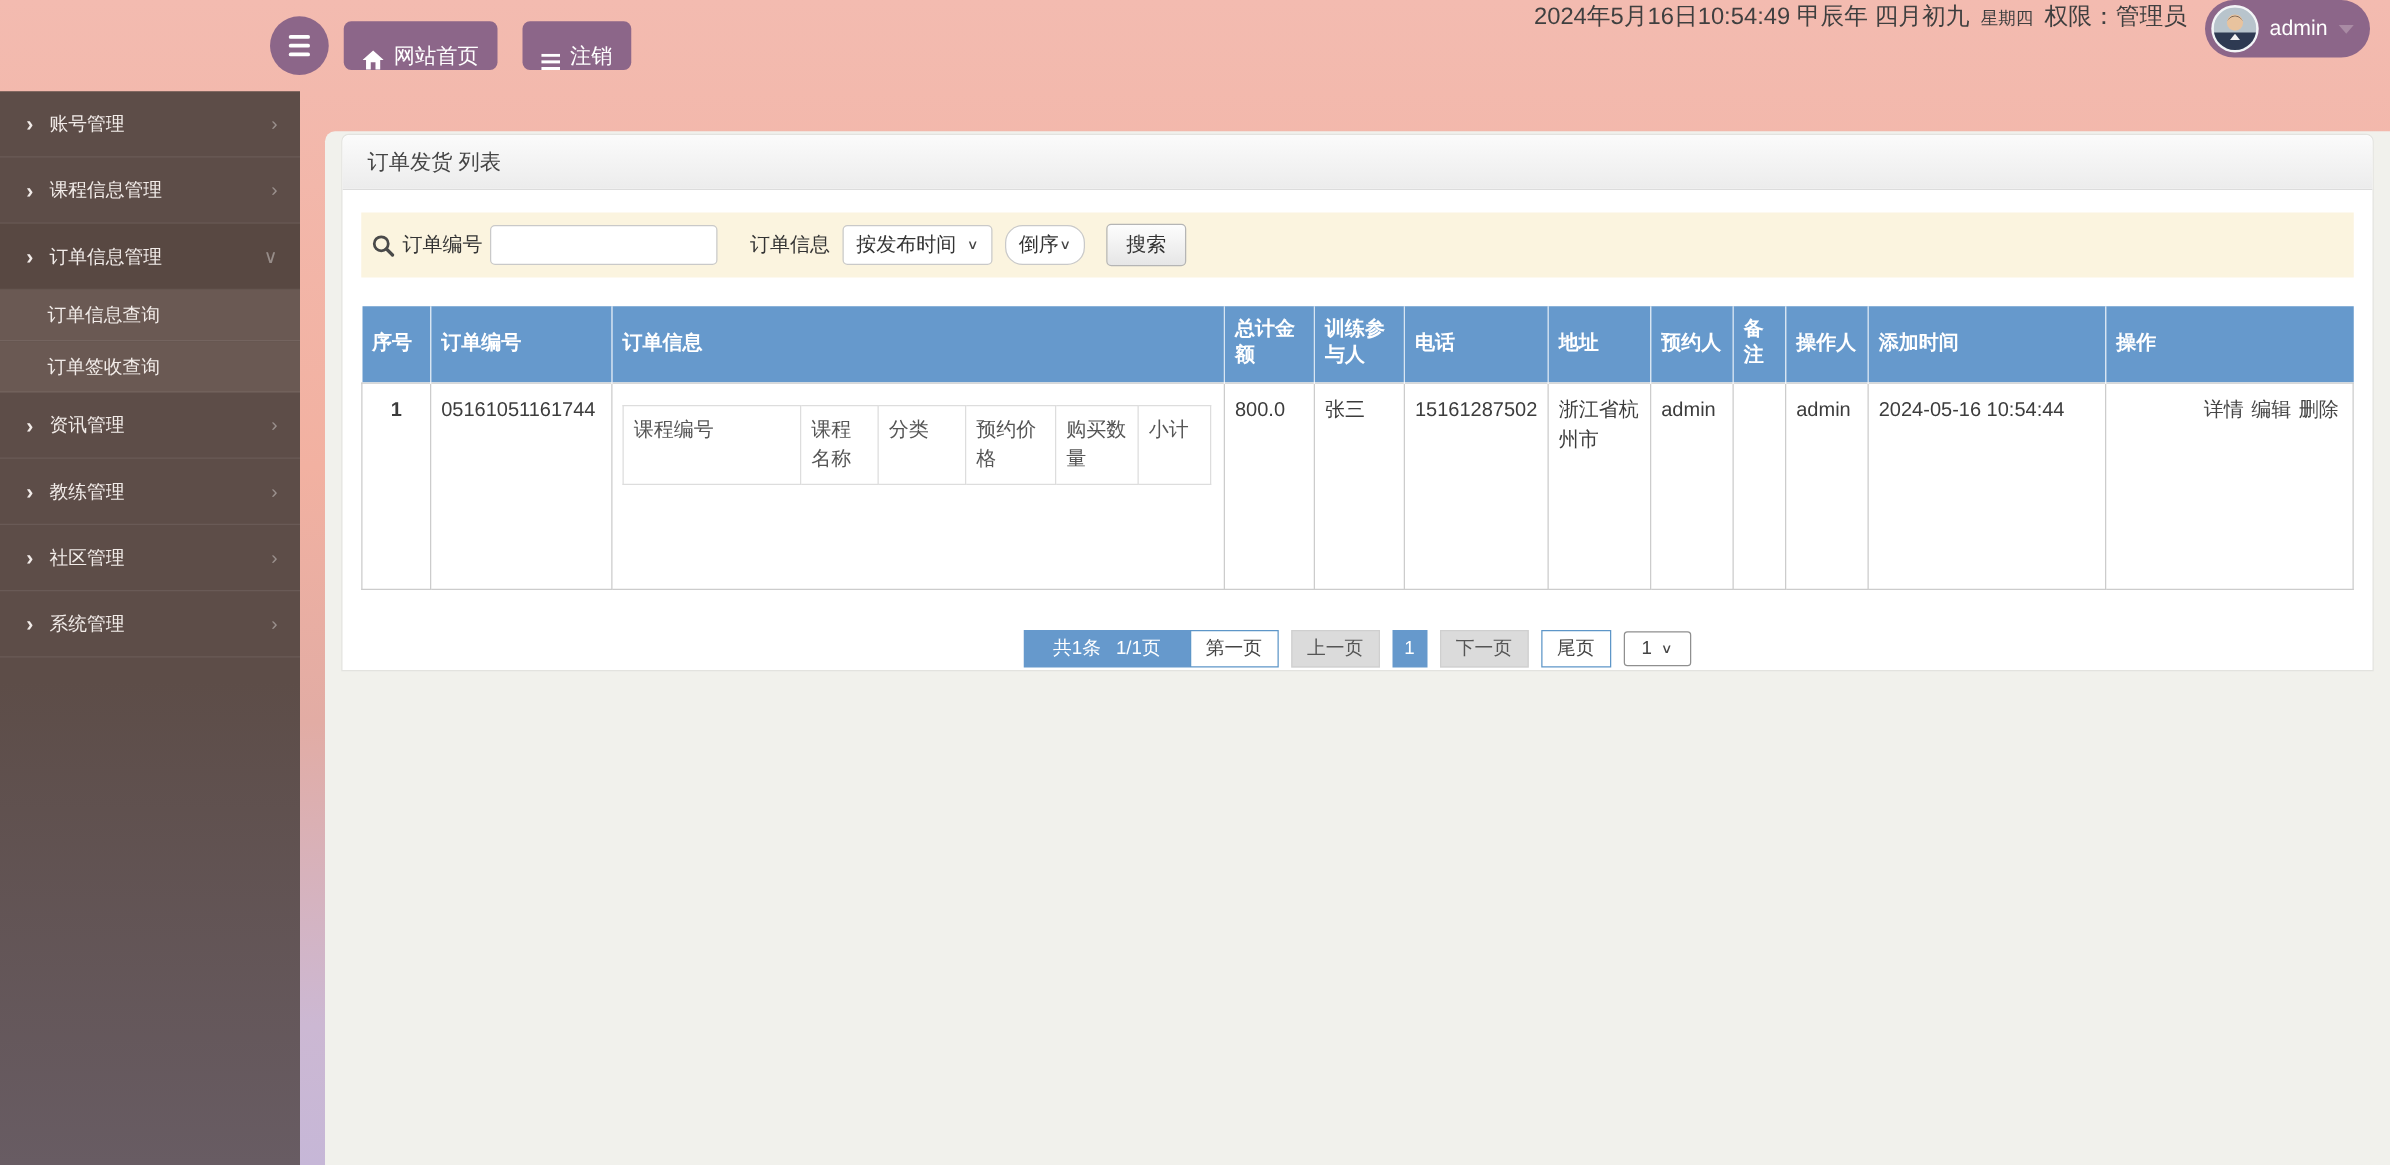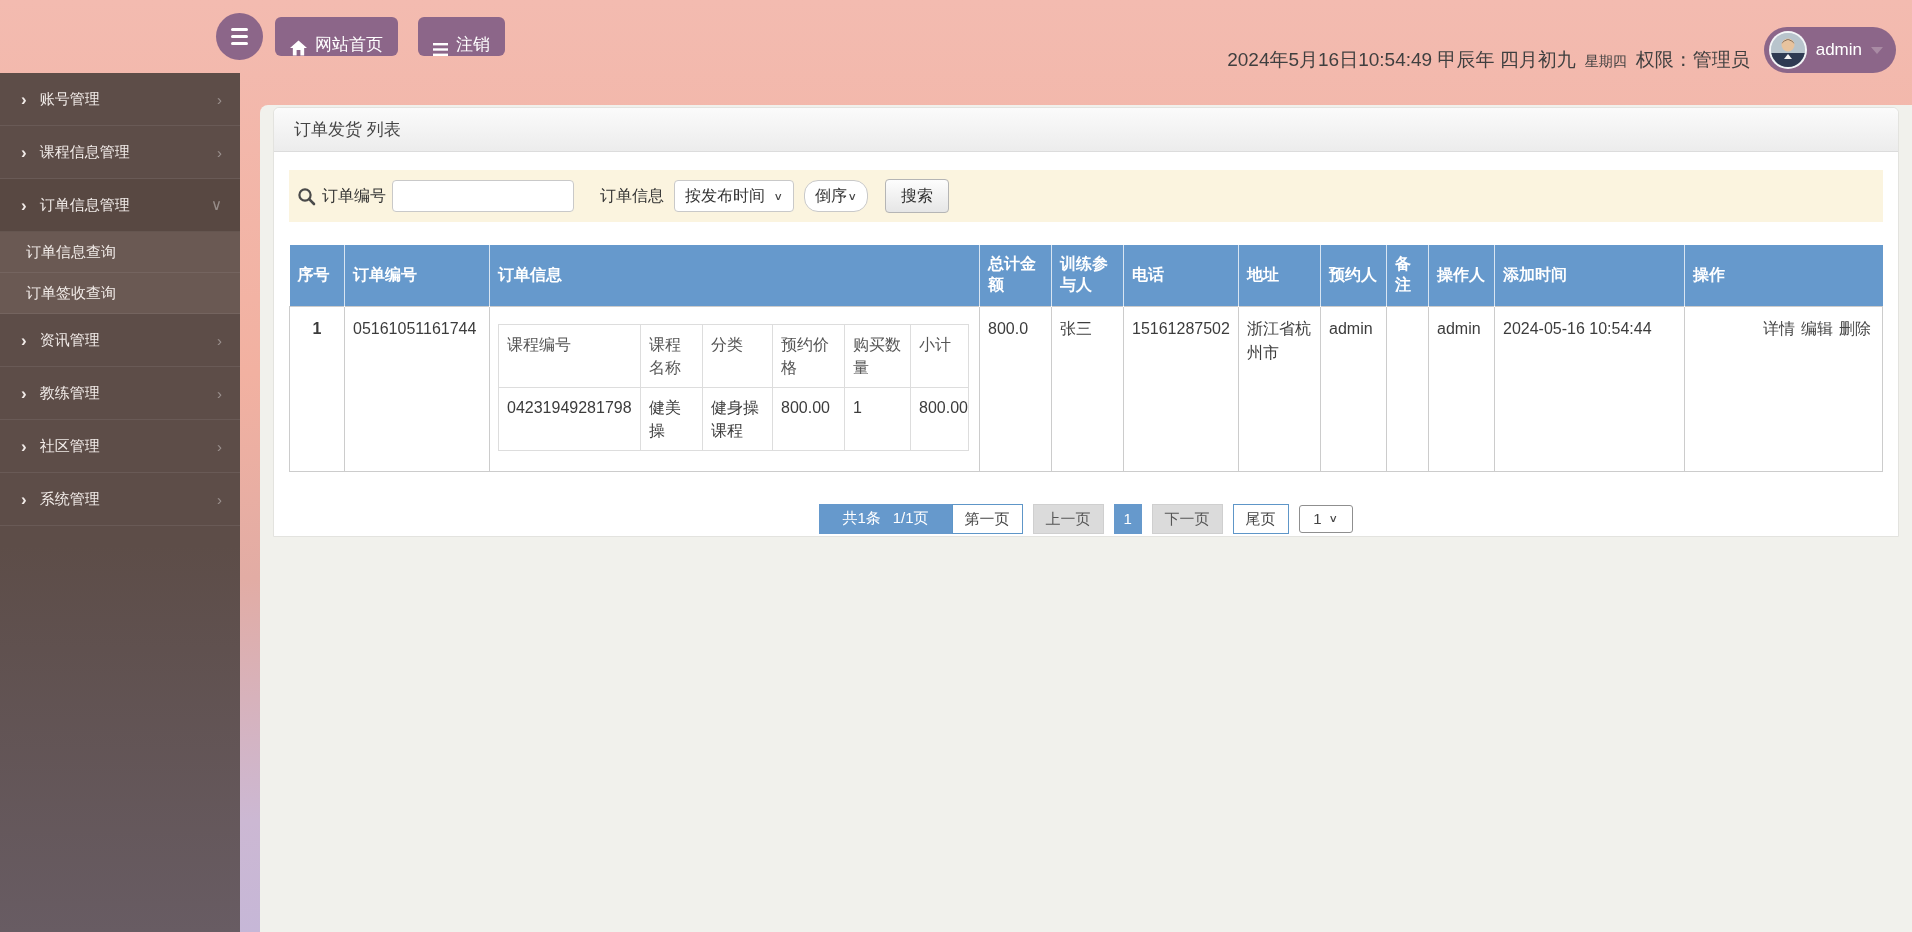--- a/index.html
+++ b/index.html
@@ -15,38 +15,38 @@
            display:flex; align-items:center; padding-left:26px; z-index:2; }
   .brand-title { color:#fff; font-size:21px; letter-spacing:1px; }
   .hamburger { position:absolute; left:216px; top:13px; width:47px; height:47px; border-radius:50%;
                background:#8c6689; display:flex; flex-direction:column; justify-content:center;
                align-items:center; gap:4px; z-index:1; cursor:pointer; }
   .hamburger span { display:block; width:17px; height:3px; border-radius:2px; background:#fff; }
   .top-nav { position:absolute; left:275px; top:17px; display:flex; gap:20px; }
   .top-btn { height:39px; background:#8c6689; border:none; border-radius:6px; color:#fff;
              font-size:17px; padding:0 15px; display:flex; align-items:flex-end; gap:8px; cursor:pointer;
              font-family:inherit; }
-  .header-right { position:absolute; right:16px; top:0; height:73px; display:flex; align-items:flex-end; gap:14px;margin-left:48px; }
+  .header-right { position:absolute; right:16px; top:0; height:73px; display:flex; align-items:flex-start; gap:14px;margin-left:48px; }
   .datetime { font-size:19px; color:#3f3f3f; display:flex; align-items:baseline; gap:9px; }
   .weekday { font-size:14px; }
   .admin-pill { height:46px; border-radius:23px; background:#8c6689; display:flex; align-items:center;
                 padding:0 13px 0 5px; gap:9px; cursor:pointer; }
   .avatar { width:38px; height:38px; border-radius:50%; overflow:hidden; border:2px solid rgba(255,255,255,.75);
             background:#cfd6de; flex:none; }
   .admin-name { color:#fff; font-size:17px; }
   .pill-caret { width:0; height:0; border:6px solid transparent; border-top:7px solid #a98ba4; margin-top:7px; }
   
   .sidebar { position:absolute; left:0; top:73px; width:240px; bottom:0;
              background:linear-gradient(180deg,#5d4d48 0%,#5d4d48 55%,#685c63 100%); z-index:2; }
   .menu-item { height:53px; display:flex; align-items:center; padding:0 18px 0 21px; color:#f2ece9;
                font-size:15px; border-bottom:1px solid rgba(255,255,255,.08); cursor:pointer; }
   .menu-item .chev-l { margin-right:13px; font-weight:bold; font-size:17px; line-height:1; }
   .chev-r { margin-left:auto; color:rgba(255,255,255,.38); font-size:15px; }
   .menu-item.expanded { background:#584842; }
-  .submenu-item { height:41px; display:flex; align-items:center; padding-left:26px; font-size:15px;
+  .submenu-item { height:41px; display:flex; align-items:center; padding-left:38px; font-size:15px;
                   color:#f2ece9; background:#6a5953; border-bottom:1px solid rgba(255,255,255,.07); cursor:pointer; }
   .submenu-item.active { background:#524440; }
   
   .content { position:absolute; left:260px; top:105px; right:0; bottom:0; background:#f1f1ec;
              border-top-left-radius:8px; padding:2px 13px 0; }
   .card { background:#fff; border:1px solid #e3e3df; border-radius:6px 6px 0 0; height:430px; }
   .card-header { height:44px; background:linear-gradient(#fbfbfb,#ececec); border-bottom:1px solid #dcdcdc;
                  border-radius:6px 6px 0 0; display:flex; align-items:center; padding-left:20px;
                  font-size:17px; color:#454545; }
   .card-body { padding:18px 15px 0; }
@@ -264,28 +264,20 @@
               </colgroup>
               <tbody>
                     <tr>
                 <td class="nh">课程编号</td>
                 <td class="nh">课程名称</td>
                 <td class="nh">分类</td>
                 <td class="nh">预约价格</td>
                 <td class="nh">购买数量</td>
                 <td class="nh">小计</td>
               </tr>
-              <tr>
-                <td>04231949281798</td>
-                <td>健美操</td>
-                <td>健身操课程</td>
-                <td>800.00</td>
-                <td>1</td>
-                <td>800.00</td>
-              </tr>
             </tbody>
                 </table>
           </td>
           <td>800.0</td>
           <td>张三</td>
           <td>15161287502</td>
           <td>浙江省杭州市</td>
           <td>admin</td>
           <td></td>
           <td>admin</td>

